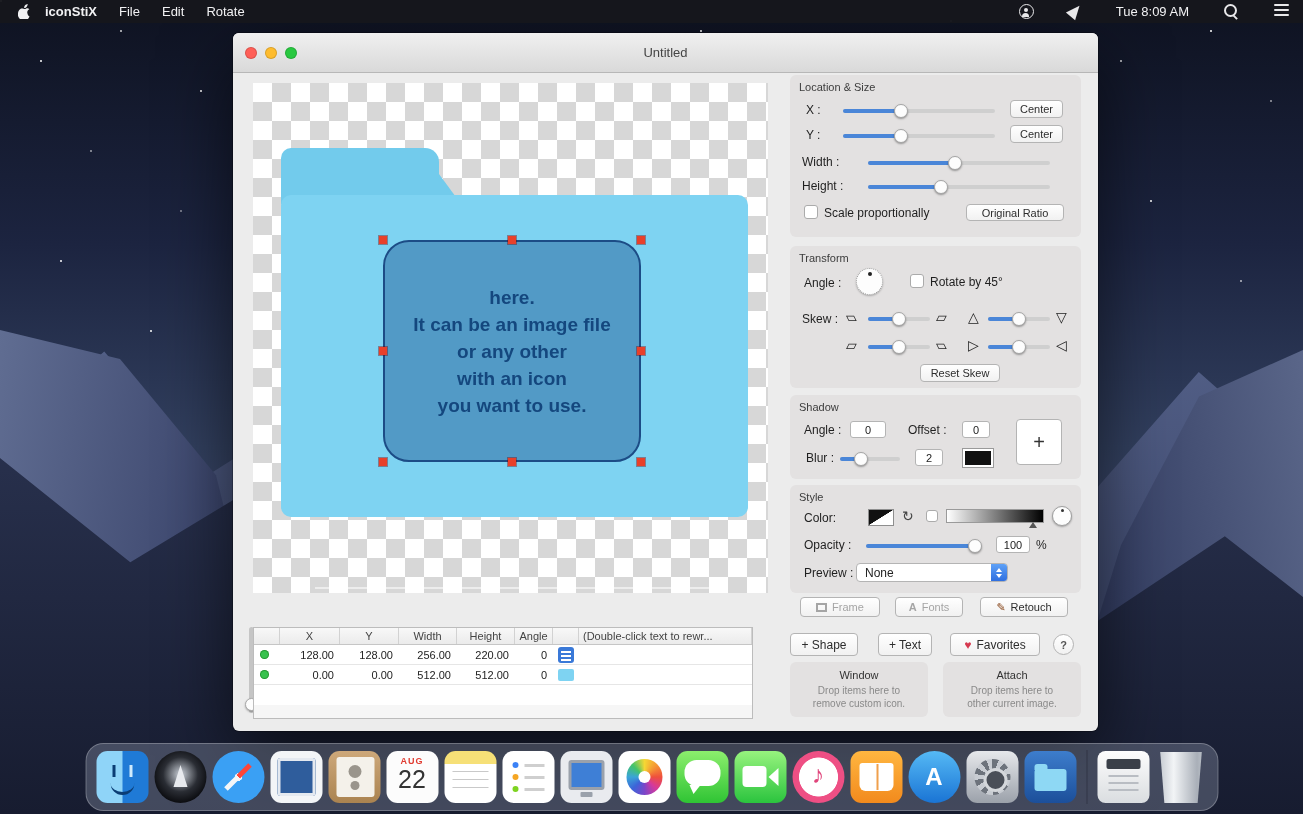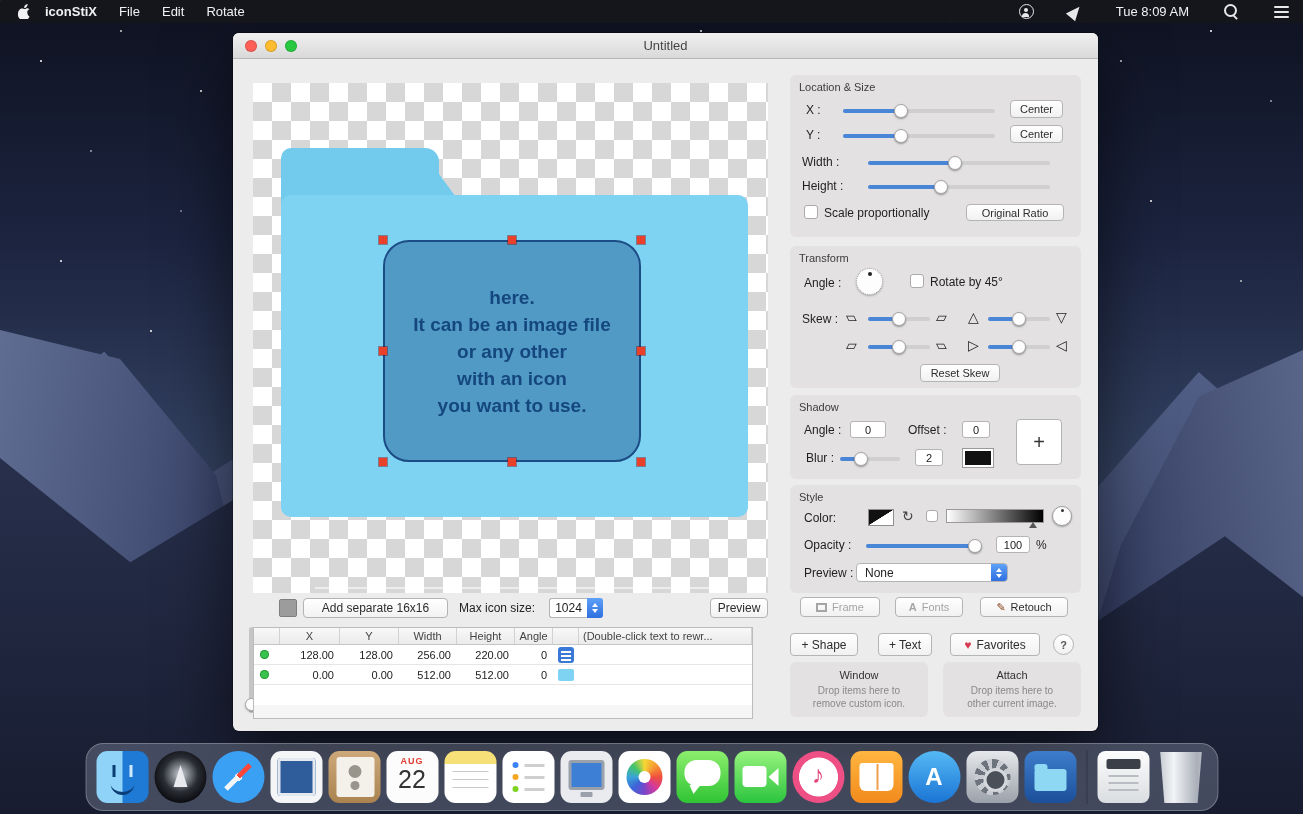--- a/index.html
+++ b/index.html
@@ -28,36 +28,36 @@
   .cliff-right { position:absolute; right:0; top:350px; width:260px; bottom:0; background:linear-gradient(260deg,#5a6689,#343e63 70%);
     clip-path:polygon(100% 0, 60% 10%, 30% 42%, 10% 78%, 0 100%, 100% 100%); }
 
   
   .menubar { position:absolute; top:0; left:0; width:100%; height:23px;
     background:rgba(22,23,28,.96); display:flex; align-items:center; color:#f1f1f3;
     font-size:13px; z-index:50; }
   .menubar .apple { margin:0 14px 0 18px; display:flex; align-items:center; }
   .menu-app { font-weight:bold; margin-right:22px; }
   .menu-item { margin-right:22px; }
-  .menubar-right { margin-left:auto; display:flex; align-items:center; gap:35px; padding-right:14px; }
+  .menubar-right { margin-left:auto; display:flex; gap:35px; padding-right:14px; }
   .st-user { width:15px; height:15px; border:1.5px solid #e8e8ea; border-radius:50%; position:relative; }
   .st-user::before { content:""; position:absolute; left:4px; top:3px; width:4px; height:4px; border-radius:50%; background:#e8e8ea; }
   .st-user::after { content:""; position:absolute; left:2.5px; top:8px; width:7px; height:4px; border-radius:4px 4px 0 0; background:#e8e8ea; }
   .st-pointer { width:0; height:0; border-left:6px solid transparent; border-right:6px solid transparent;
     border-bottom:14px solid #e8e8ea; transform:rotate(40deg); }
   .sp-glass { width:15px; height:15px; position:relative; }
   .sp-glass::before { content:""; position:absolute; left:0; top:0; width:9px; height:9px; border:2px solid #e8e8ea; border-radius:50%; }
   .sp-glass::after { content:""; position:absolute; left:10px; top:10px; width:2px; height:6px; background:#e8e8ea; transform:rotate(-45deg); }
   .nc-lines { width:15px; height:12px; display:flex; flex-direction:column; justify-content:space-between; }
   .nc-lines i { height:2px; background:#e8e8ea; border-radius:1px; }
 
   
   .window { position:absolute; left:233px; top:33px; width:865px; height:698px;
     background:#ececec; border-radius:6px; box-shadow:0 25px 70px rgba(0,0,0,.6), 0 0 0 1px rgba(0,0,0,.25); z-index:20; }
-  .titlebar { height:26px; background:linear-gradient(#f0f0f0,#d9d9d9); border-radius:6px 6px 0 0;
+  .titlebar { height:40px; background:linear-gradient(#f0f0f0,#d9d9d9); border-radius:6px 6px 0 0;
     border-bottom:1px solid #b7b7b7; position:relative; display:flex; align-items:center; }
   .traffic { display:flex; gap:8px; margin-left:12px; }
   .traffic i { width:12px; height:12px; border-radius:50%; display:block; }
   .tl-red { background:#ff5f57; box-shadow:inset 0 0 0 1px rgba(0,0,0,.15); }
   .tl-yellow { background:#febc2e; box-shadow:inset 0 0 0 1px rgba(0,0,0,.15); }
   .tl-green { background:#28c840; box-shadow:inset 0 0 0 1px rgba(0,0,0,.15); }
   .window-title { position:absolute; left:0; right:0; text-align:center; font-size:13px; color:#454545; }
 
   
   .canvas { position:absolute; left:20px; top:50px; width:515px; height:510px;
@@ -307,33 +307,20 @@
         <span class="h-bl"></span>
         <span class="h-bc"></span>
         <span class="h-br"></span>
       </div>
     </div>
 
     <div class="vslider">
         <span class="vthumb"></span>
       </div>
 
-    <div class="btoolbar">
-      <div class="well16"></div>
-      <div class="btn btn-add">Add separate 16x16</div>
-      <span class="lbl-maxsize">Max icon size:</span>
-      <div class="stepper">
-        <span class="val">1024</span>
-        <span class="arrows">
-            <i class="up"></i>
-            <i class="dn"></i>
-          </span>
-      </div>
-      <div class="btn btn-preview">Preview</div>
-    </div>
 
     <div class="itable">
       <div class="trow thead">
         <div></div>
         <div>X</div>
         <div>Y</div>
         <div>Width</div>
         <div>Height</div>
         <div>Angle</div>
         <div></div>

